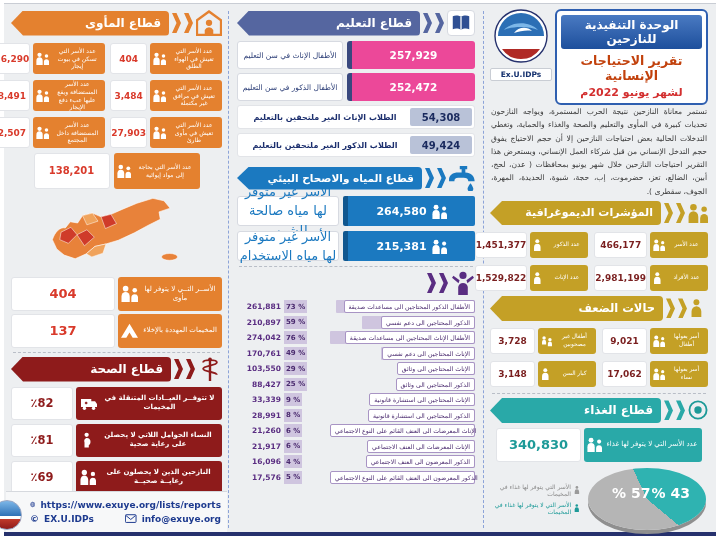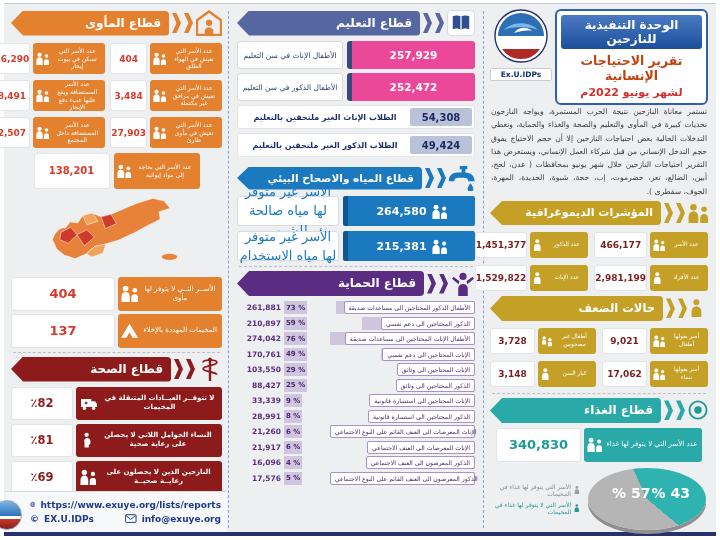--- a/index.html
+++ b/index.html
@@ -424,21 +424,20 @@
     <div class="hsep"></div>
 
     <div class="banner-row">
       <span class="b-icon t-purple">
           <svg class="ic" width="24" height="24" viewBox="0 0 14 14">
             <use href="#sym-protect"></use>
           </svg>
         </span>
       <span class="chev c-purple"></span>
       <span class="chev c-purple"></span>
-      <div class="ribbon c-purple" style="font-size:12px">قطاع الحماية</div>
     </div>
 
     <div id="prot-rows">
       <div class="pr-row">
           <span class="pr-val num">261,881</span>
           <div class="pr-bar">
             <div class="pr-fill" style="width: 73%;"></div>
             <span class="pr-pct num">73</span>
             <span class="pr-lbl">الأطفال الذكور المحتاجين الى مساعدات صديقة</span>
           </div>

